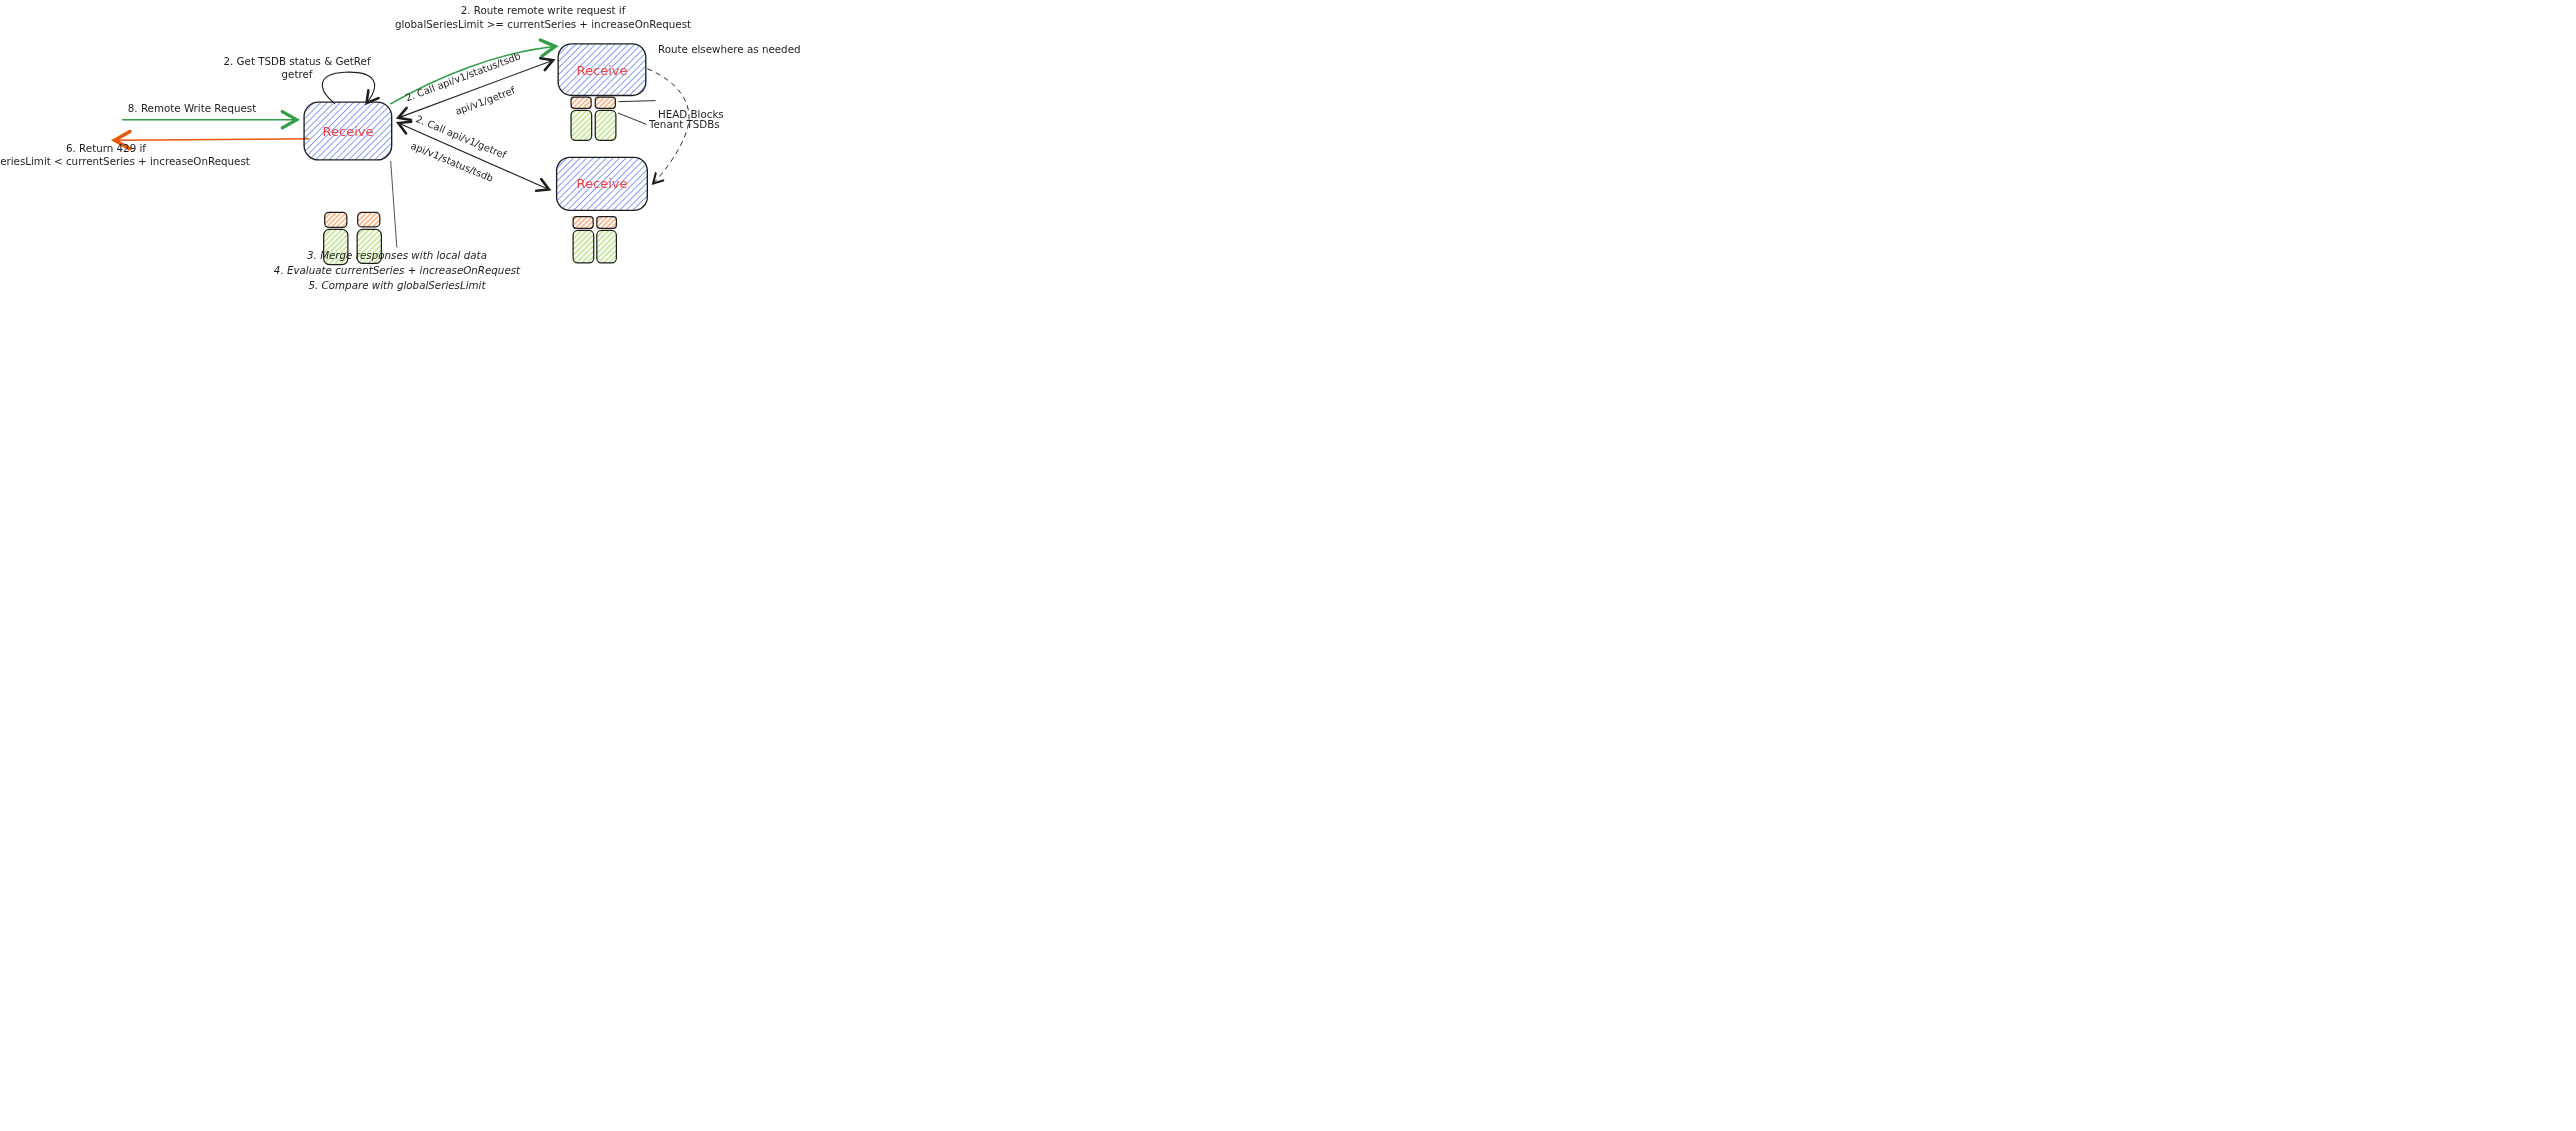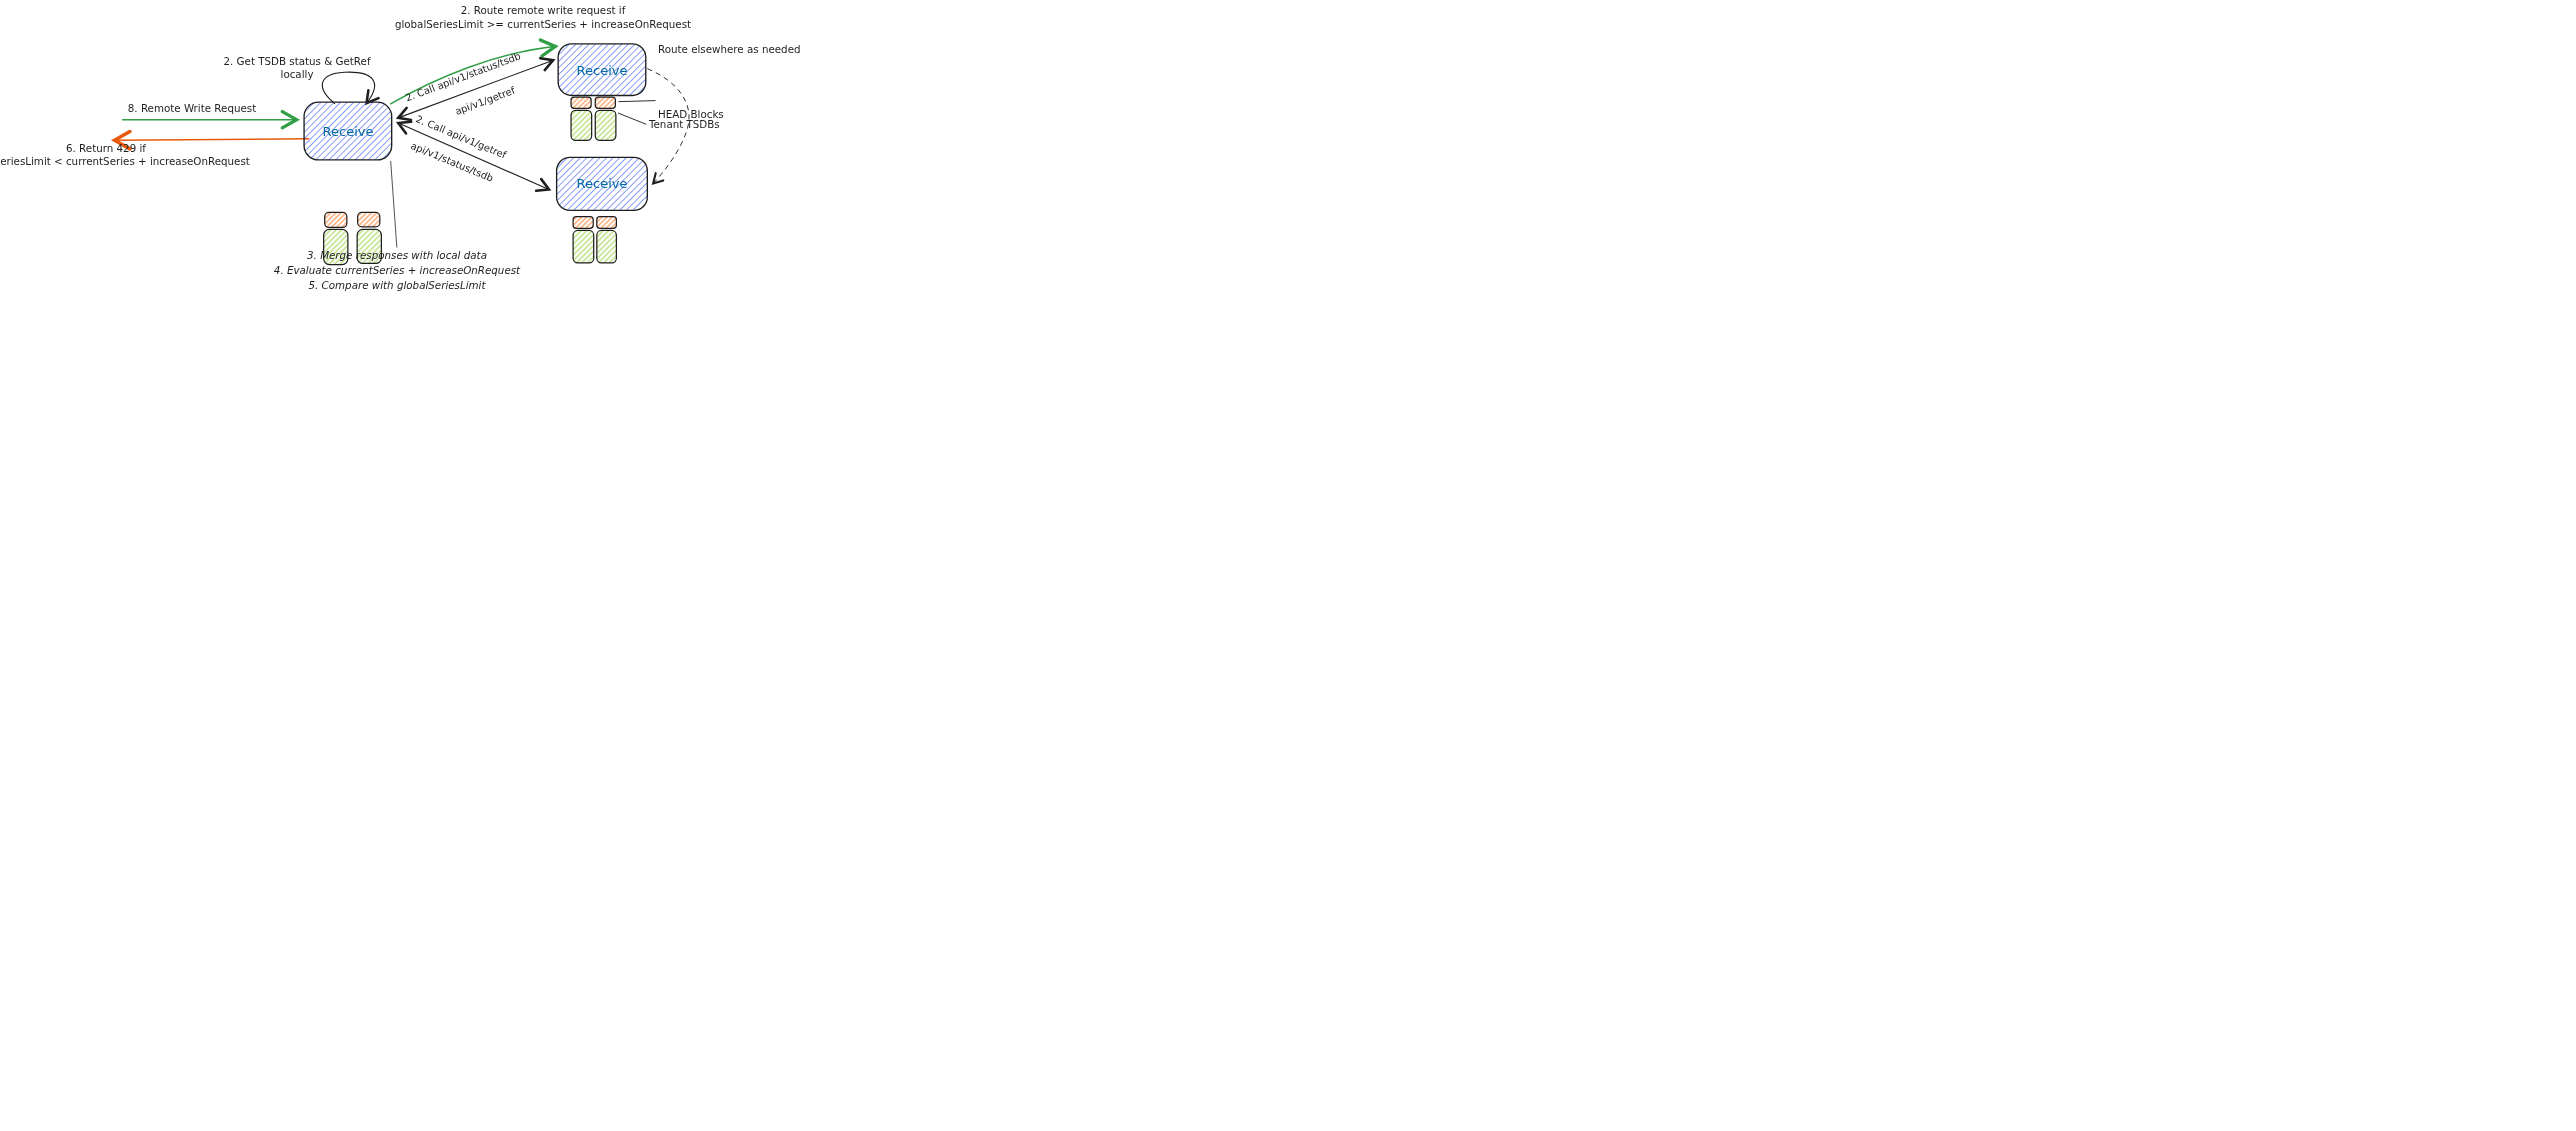--- a/index.html
+++ b/index.html
@@ -21,21 +21,21 @@
     color: #1e1e1e;
     transform: translateX(-50%);
     text-align: center;
   }
   .lbl.left { transform: none; text-align: center; }
   .lbl.rot { transform: translate(-50%, -50%); }
   .node-label {
     position: absolute;
     transform: translate(-50%, -50%);
     font-size: 13px;
-    color: #0369a1;
+    color: #ef4444;
     white-space: nowrap;
   }
   .small { font-size: 9.8px; }
 </style>
 </head>
 <body>
 
 <div id="canvas">
 
   <svg id="diagram-svg" width="804" height="294" viewBox="0 0 1560 570">
@@ -108,21 +108,21 @@
   <div class="node-label" style="left:602px; top:70px;">Receive</div>
   <div class="node-label" style="left:602px; top:183px;">Receive</div>
 
   <div class="lbl" style="left:543px; top:4.1px;">
     <div>2. Route remote write request if</div>
     <div>globalSeriesLimit &gt;= currentSeries + increaseOnRequest</div>
   </div>
 
   <div class="lbl" style="left:297px; top:55px;">
     <div>2. Get TSDB status &amp; GetRef</div>
-    <div>locally</div>
+    <div>getref</div>
   </div>
 
   <div class="lbl" style="left:192px; top:102px;">8. Remote Write Request</div>
 
   <div class="lbl" style="left:106px; top:142px;">
     <div>6. Return 429 if</div>
     <div>globalSeriesLimit &lt; currentSeries + increaseOnRequest</div>
   </div>
 
   <div class="lbl rot small" style="left:463px; top:77px; transform: translate(-50%,-50%) rotate(-20.5deg);">2. Call api/v1/status/tsdb</div>

